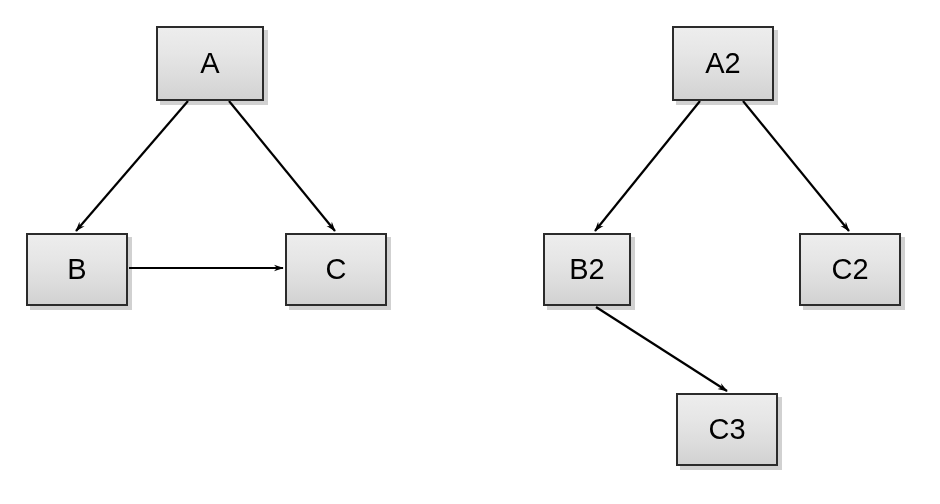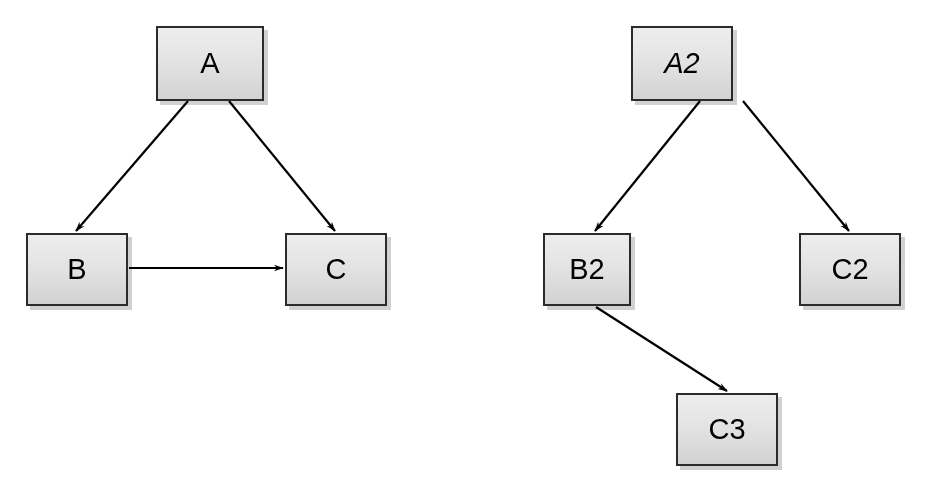--- a/index.html
+++ b/index.html
@@ -69,21 +69,21 @@
   <div id="nodes-group">
       <div class="node" style="left: 156px; top: 26px; width: 108px; height: 75px;">
         <span class="node-label">A</span>
       </div>
       <div class="node" style="left: 26px; top: 233px; width: 102px; height: 73px;">
         <span class="node-label">B</span>
       </div>
       <div class="node" style="left: 285px; top: 233px; width: 102px; height: 73px;">
         <span class="node-label">C</span>
       </div>
-      <div class="node" style="left: 631px; top: 26px; width: 102px; height: 75px; font-style: italic;">
+      <div class="node" style="left: 672px; top: 26px; width: 102px; height: 75px;">
         <span class="node-label">A2</span>
       </div>
       <div class="node" style="left: 543px; top: 233px; width: 88px; height: 73px;">
         <span class="node-label">B2</span>
       </div>
       <div class="node" style="left: 799px; top: 233px; width: 102px; height: 73px;">
         <span class="node-label">C2</span>
       </div>
       <div class="node" style="left: 676px; top: 393px; width: 102px; height: 73px;">
         <span class="node-label">C3</span>

